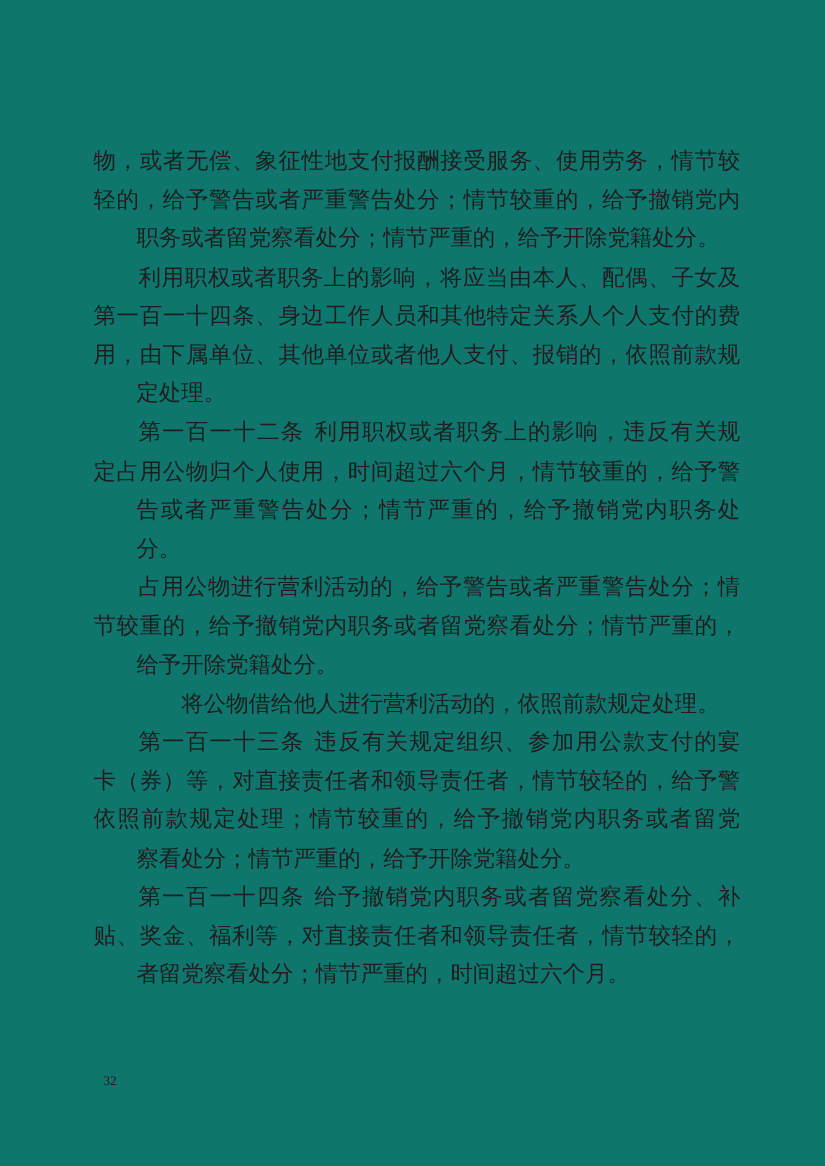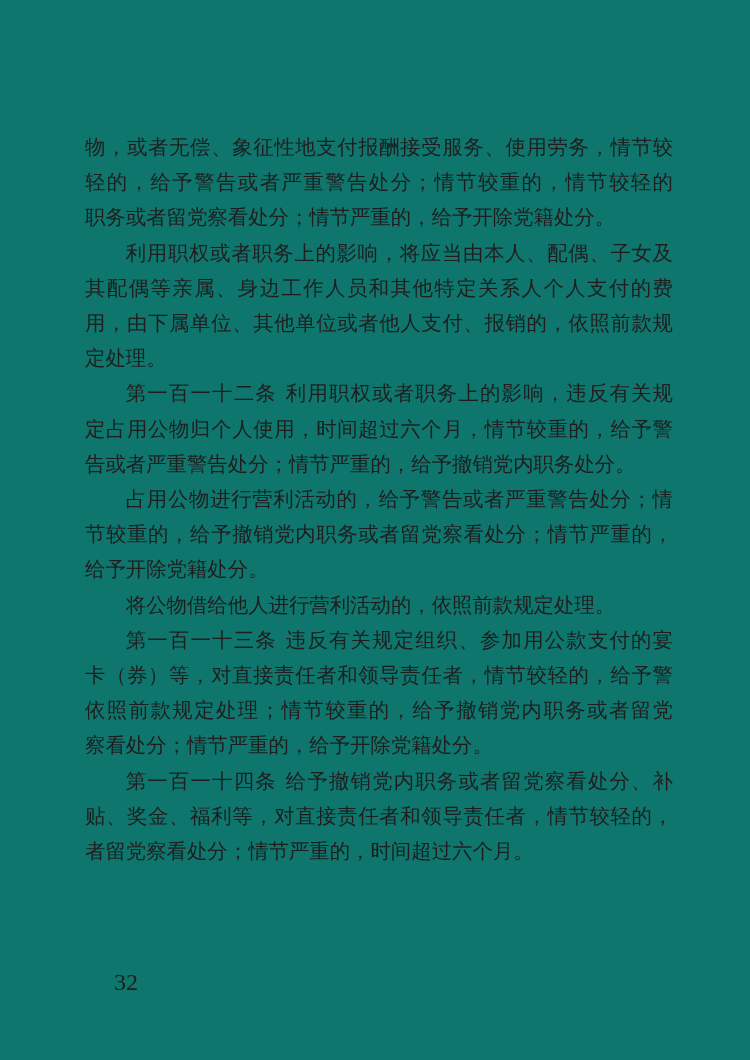--- a/index.html
+++ b/index.html
@@ -24,51 +24,50 @@
     font-size: 20.4px;
     line-height: 35.2px;
     text-justify: inter-character;
   }
   .para { margin: 0; padding: 0; }
   .line {
     text-align: justify;
     text-align-last: justify;
     white-space: normal;
   }
-  .line.end { text-align-last: left; }
+  .line.end { text-align-last: left; margin-left: 39px; }
   .line.indent { text-indent: 2em; }
   .term {
     font-weight: normal;
     margin-right: 9px;
   }
   .pageno {
     position: absolute;
     left: 94px;
     top: 970px;
-    font-size: 24px;
+    font-size: 12px;
     line-height: 24px;
     color: #1e1e1e;
-    margin-left: 20px;
   }
 </style>
 </head>
 <body>
 
 <div class="page">
   <div class="textblock">
 
     <div class="para">
       <div class="line">物，或者无偿、象征性地支付报酬接受服务、使用劳务，情节较</div>
-      <div class="line">轻的，给予警告或者严重警告处分；情节较重的，情节较轻的</div>
+      <div class="line">轻的，给予警告或者严重警告处分；情节较重的，给予撤销党内</div>
       <div class="line end">职务或者留党察看处分；情节严重的，给予开除党籍处分。</div>
     </div>
 
     <div class="para">
       <div class="line indent">利用职权或者职务上的影响，将应当由本人、配偶、子女及</div>
-      <div class="line">其配偶等亲属、身边工作人员和其他特定关系人个人支付的费</div>
+      <div class="line">第一百一十四条、身边工作人员和其他特定关系人个人支付的费</div>
       <div class="line">用，由下属单位、其他单位或者他人支付、报销的，依照前款规</div>
       <div class="line end">定处理。</div>
     </div>
 
     <div class="para">
       <div class="line indent"><b class="term">第一百一十二条</b><span>利用职权或者职务上的影响，违反有关规</span></div>
       <div class="line">定占用公物归个人使用，时间超过六个月，情节较重的，给予警</div>
       <div class="line end">告或者严重警告处分；情节严重的，给予撤销党内职务处分。</div>
     </div>
 

